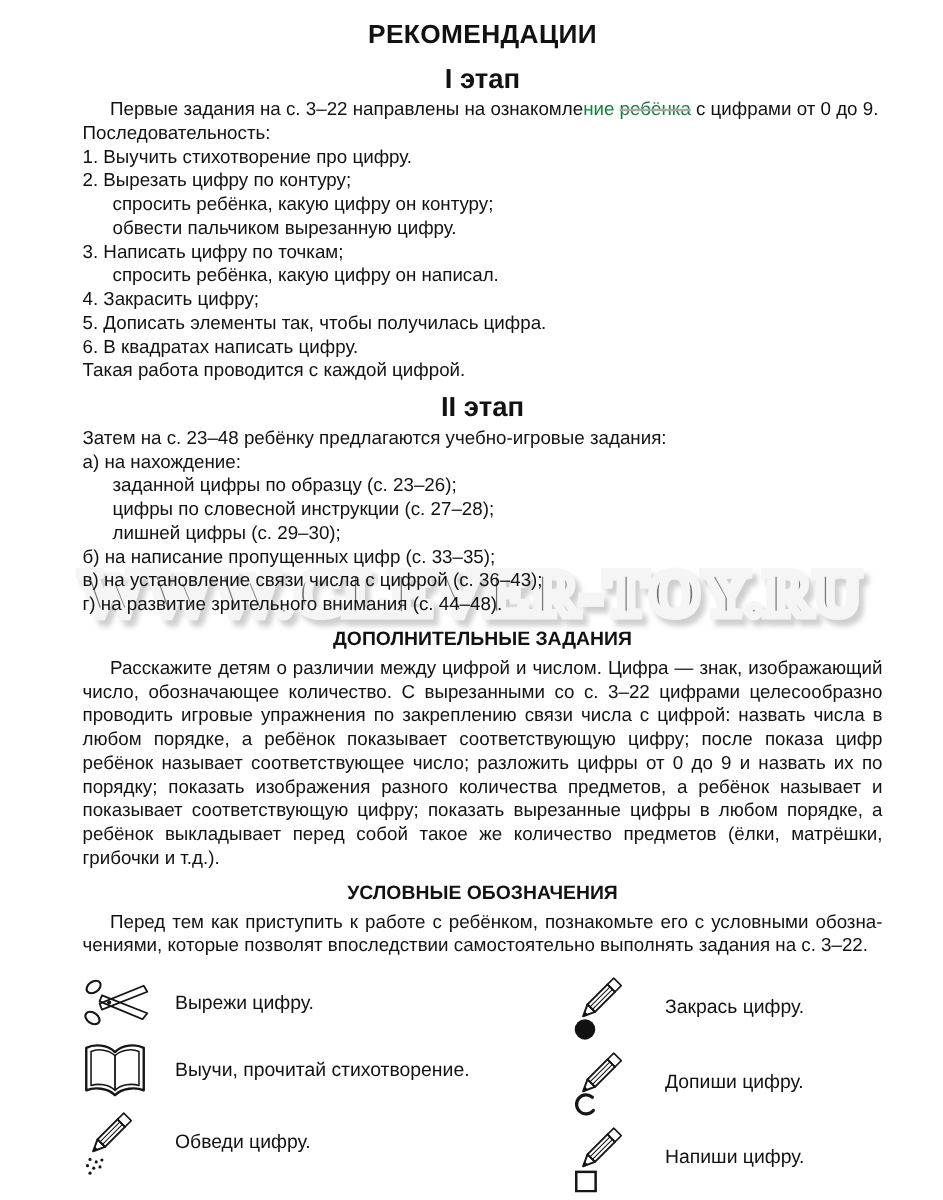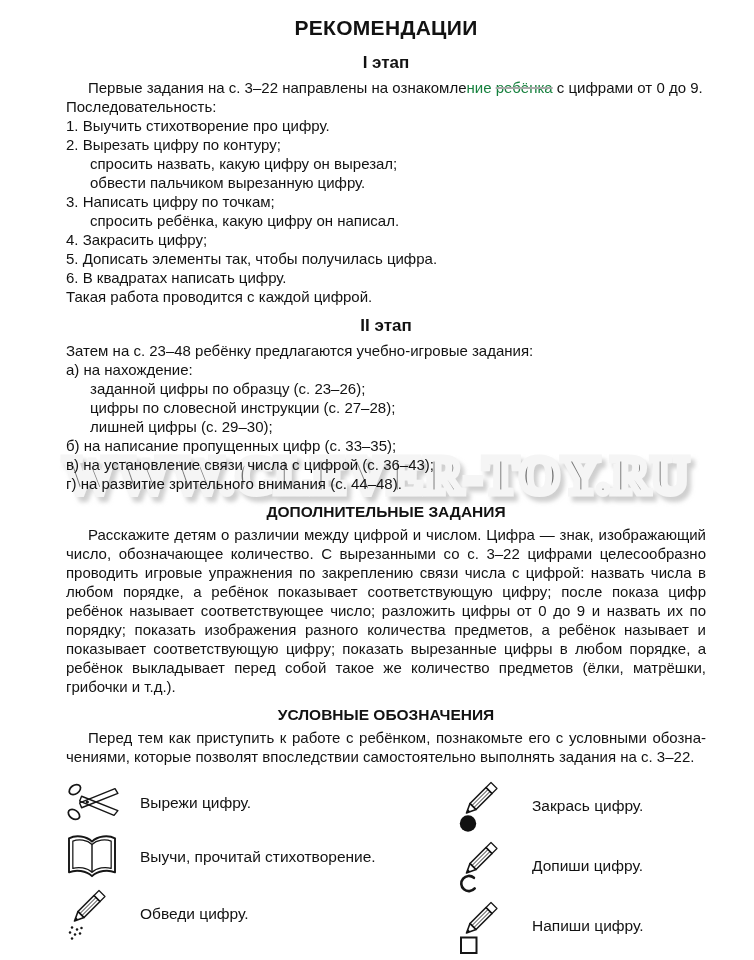--- a/index.html
+++ b/index.html
@@ -30,21 +30,21 @@
   .content{
     position:relative;z-index:1;
     padding:16px 48px 0 66px;
     font-size:15px;line-height:19px;
   }
   h1{
     font-size:21px;line-height:24px;font-weight:bold;
     text-align:center;margin:0 0 12px;letter-spacing:.3px;
   }
   h2{
-    font-size:17px;line-height:21px;font-weight:bold;
+    font-size:22px;line-height:21px;font-weight:bold;
     text-align:center;margin:9px 0 5px;
   }
   h3{
     font-size:15.5px;line-height:19px;font-weight:bold;
     text-align:center;margin:9px 0 4px;
   }
   p{margin:0;}
   .indent{text-indent:22px;}
   .just{text-align:justify;hyphens:manual;-webkit-hyphens:manual;}
   .line{line-height:19px;}
@@ -75,21 +75,21 @@
     <p class="indent"><span>Первые задания на с. 3–22 направлены на ознакомле</span><span class="faded">ние </span><span class="faded struck">ребёнка</span><span> с цифрами от 0 до 9.</span></p>
 
     <p>Последовательность:</p>
 
     <div>
 
         <div class="line"><span>1. Выучить стихотворение про цифру.</span></div>
 
         <div class="line"><span>2. Вырезать цифру по контуру;</span></div>
 
-        <div class="line sub"><span>спросить назвать, какую цифру он вырезал;</span></div>
+        <div class="line sub"><span>спросить ребёнка, какую цифру он контуру;</span></div>
 
         <div class="line sub"><span>обвести пальчиком вырезанную цифру.</span></div>
 
         <div class="line"><span>3. Написать цифру по точкам;</span></div>
 
         <div class="line sub"><span>спросить ребёнка, какую цифру он написал.</span></div>
 
         <div class="line"><span>4. Закрасить цифру;</span></div>
 
 

